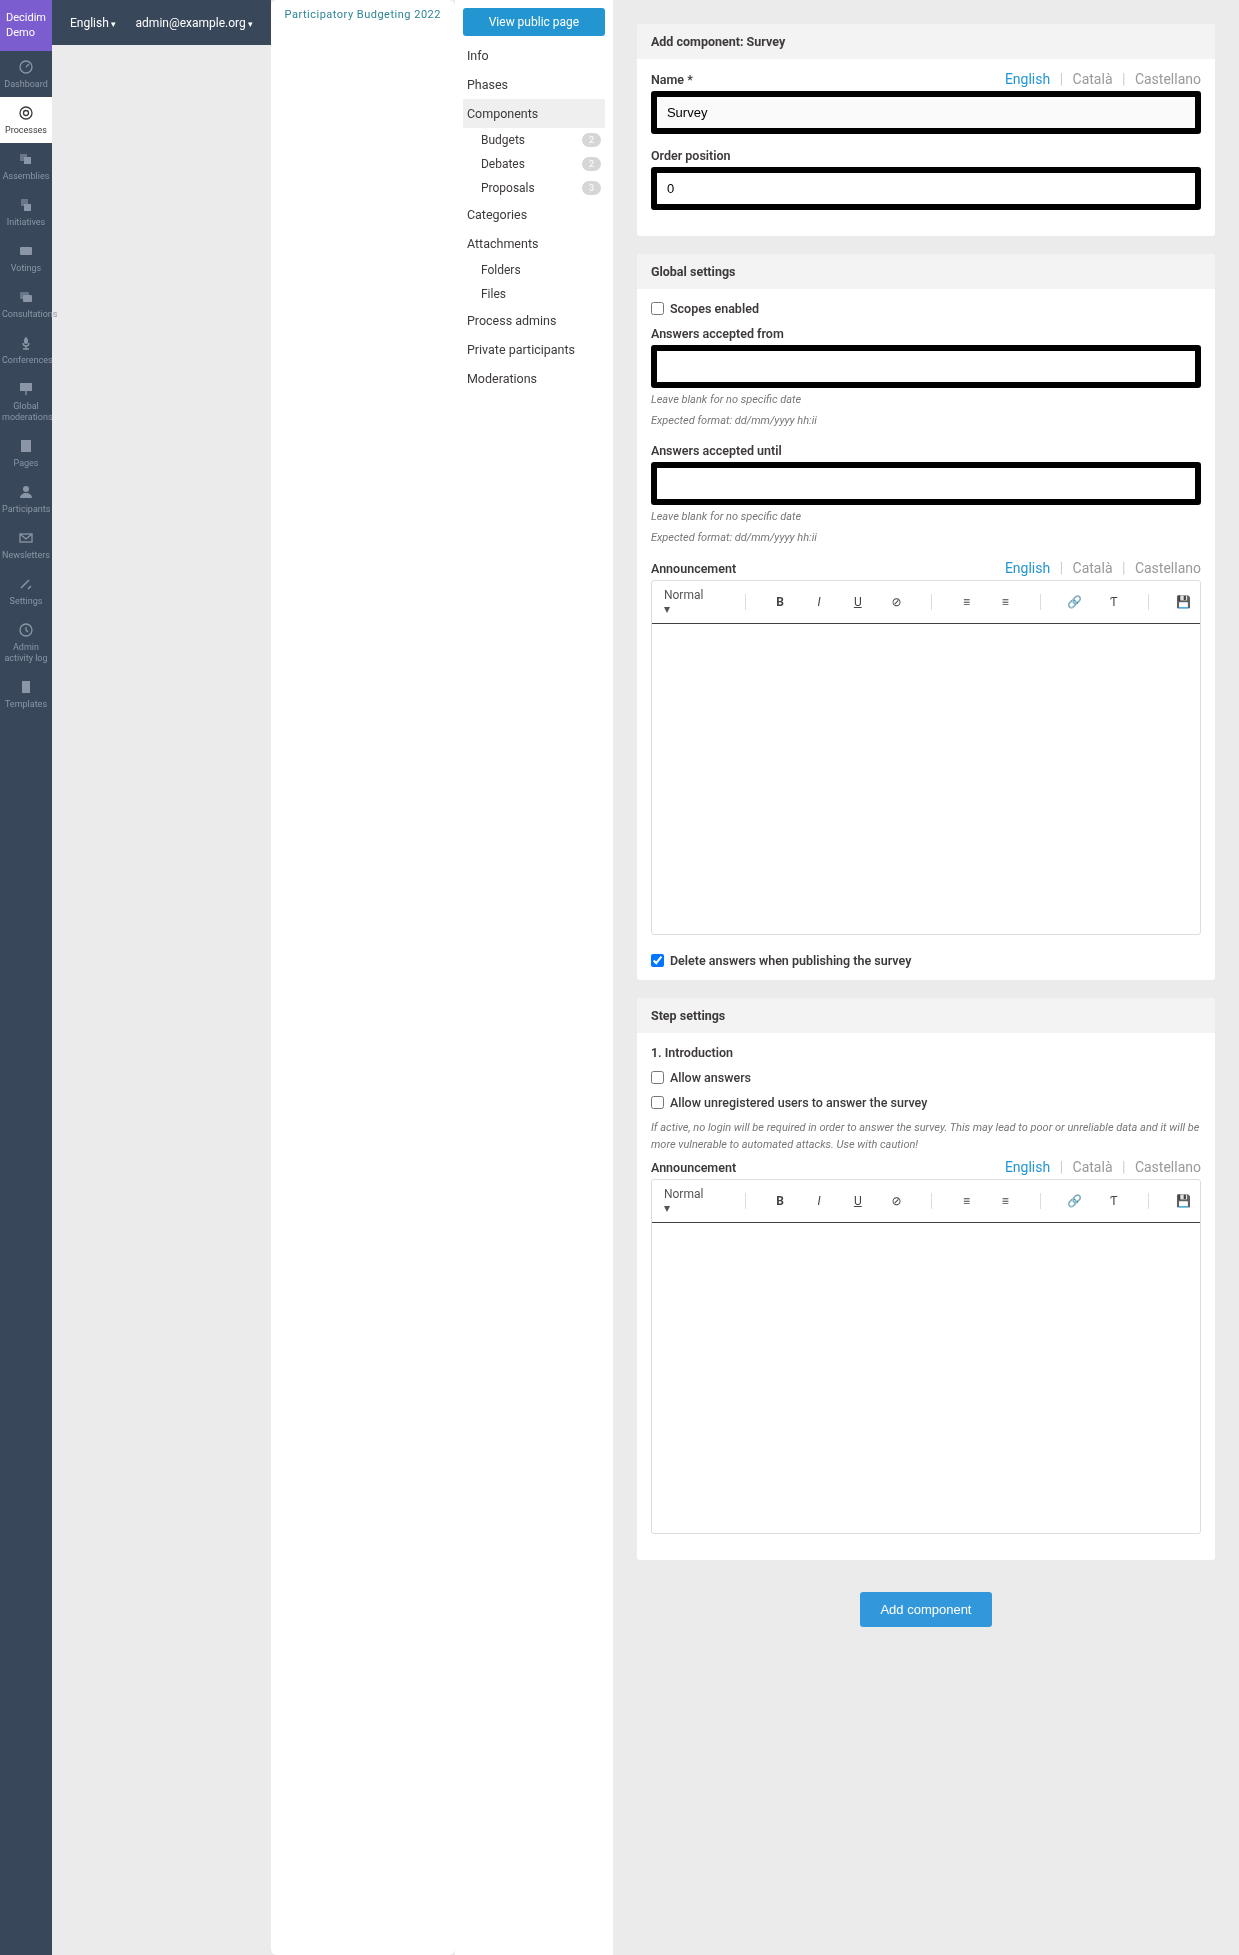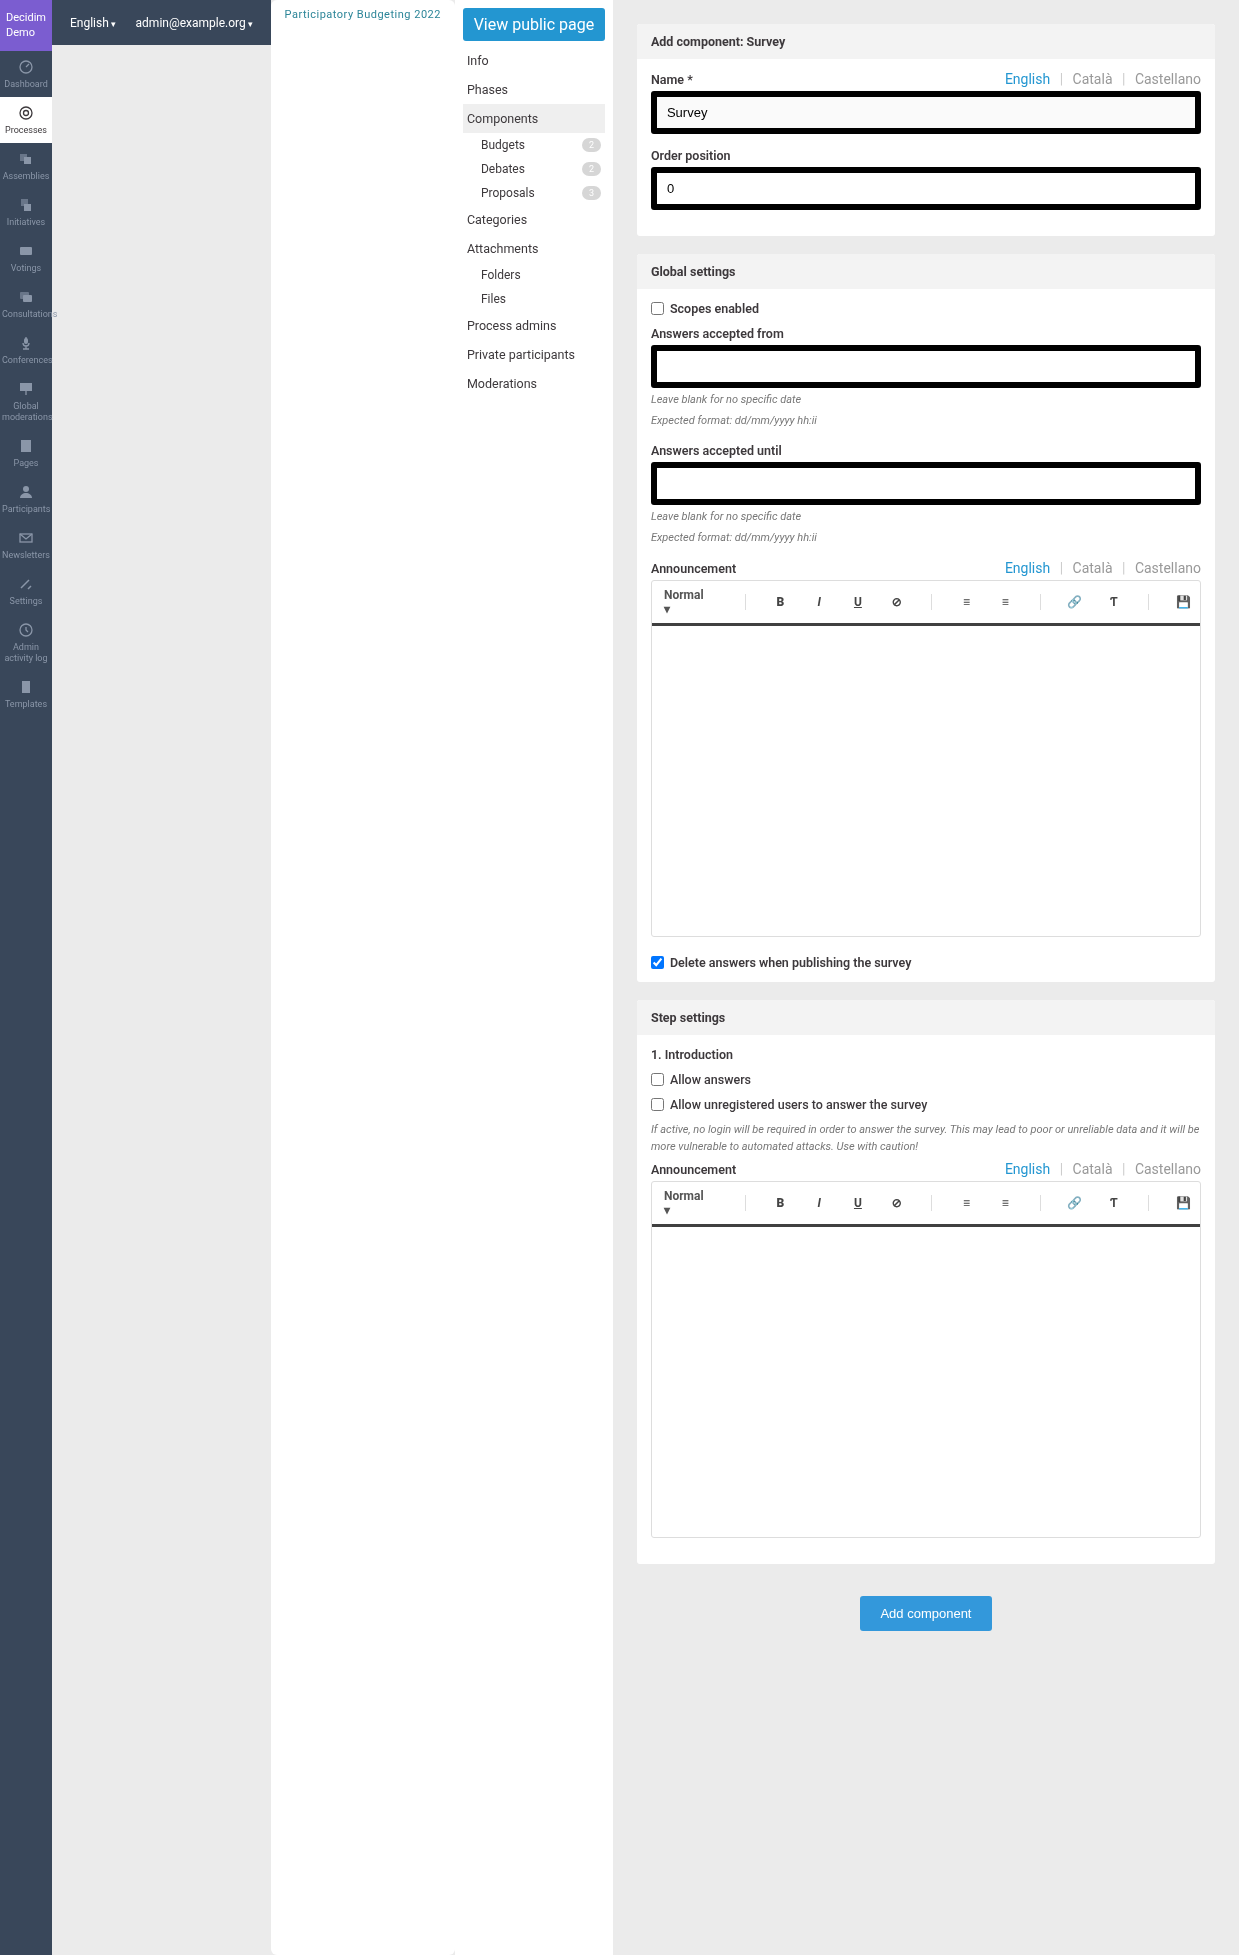--- a/index.html
+++ b/index.html
@@ -18,21 +18,21 @@
   
   .topbar { background: #39475a; height: 45px; display: flex; justify-content: flex-end; align-items: center; padding: 0 18px; gap: 20px; color: #fff; font-size: 12px; }
   .topbar .menu { cursor: pointer; }
   .topbar .menu::after { content: " ▾"; font-size: 9px; }
   
   .crumb { background: #fff; padding: 8px 14px; color: #2c8598; font-size: 11px; font-weight: 400; letter-spacing: 0.5px; border-radius: 6px; }
   
   .body { display: flex; flex: 1; }
   
   .side { width: 158px; background: #fff; flex-shrink: 0; padding: 8px; }
-  .side .pub { background: #2396d1; color: #fff; text-align: center; padding: 7px; border-radius: 3px; font-size: 16px; cursor: pointer; margin-bottom: 5px; }
+  .side .pub { background: #2396d1; color: #fff; text-align: center; padding: 7px; border-radius: 3px; font-size: 12px; cursor: pointer; margin-bottom: 5px; }
   .side .nav { font-size: 12.5px; color: #3d393c; }
   .side .nav .it { padding: 7px 4px; cursor: pointer; }
   .side .nav .it.sel { background: #efefef; }
   .side .nav .sub { padding: 5px 4px 5px 18px; cursor: pointer; display: flex; justify-content: space-between; align-items: center; font-size: 12px; }
   .side .nav .badge { background: #d6d6d6; color: #fff; border-radius: 8px; padding: 0 7px; font-size: 9px; line-height: 14px; }
   
   .content { flex: 1; padding: 24px; }
   
   .card { background: #fff; border-radius: 3px; margin-bottom: 18px; overflow: hidden; }
   .card .head { padding: 10px 14px; font-size: 12.5px; font-weight: 700; background: #f3f3f3; }
@@ -52,21 +52,21 @@
   input[type=number] { background: #fff; }
   .dropdown { display: flex; justify-content: space-between; align-items: center; cursor: pointer; background: #fff; }
   .dropdown::after { content: "▸"; font-size: 10px; }
   
   .check-row { display: flex; align-items: center; gap: 6px; margin-bottom: 10px; font-size: 12.5px; font-weight: 600; }
   .check-row input { margin: 0; }
   
   .help { font-size: 11px; font-style: italic; color: #777; margin-top: 4px; line-height: 1.5; }
   
   .editor { border: 1px solid #ddd; border-radius: 3px; }
-  .editor .toolbar { border-bottom: 3px solid #404040; padding: 5px 8px; display: flex; align-items: center; gap: 22px; font-weight: bold; }
+  .editor .toolbar { border-bottom: 1px solid #404040; padding: 5px 8px; display: flex; align-items: center; gap: 22px; }
   .editor .toolbar .fmt { font-size: 12px; color: #555; padding: 2px 4px; }
   .editor .toolbar .sep { width: 1px; height: 16px; background: #ddd; margin: 0 4px; }
   .editor .toolbar .btn { width: 18px; text-align: center; font-size: 12px; color: #444; cursor: pointer; }
   .editor .area { min-height: 310px; padding: 10px; font-size: 13px; }
   
   .step-title { font-size: 12.5px; font-weight: 600; margin-bottom: 10px; }
   
   .submit-row { text-align: center; padding: 14px 0 30px; }
   .submit { background: #3398db; color: #fff; border: none; border-radius: 3px; padding: 10px 20px; font-size: 13px; cursor: pointer; }
 

